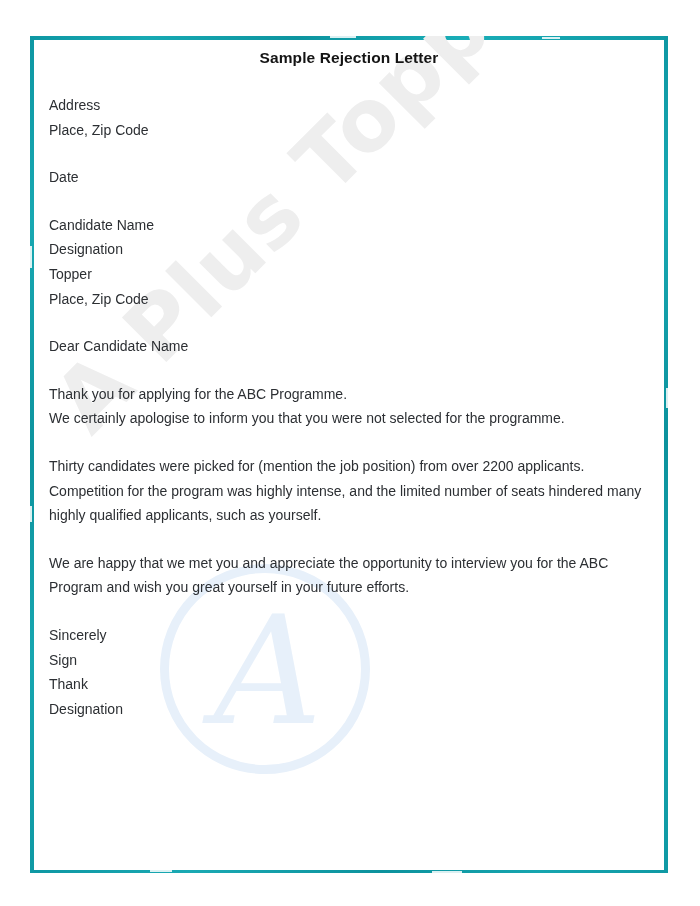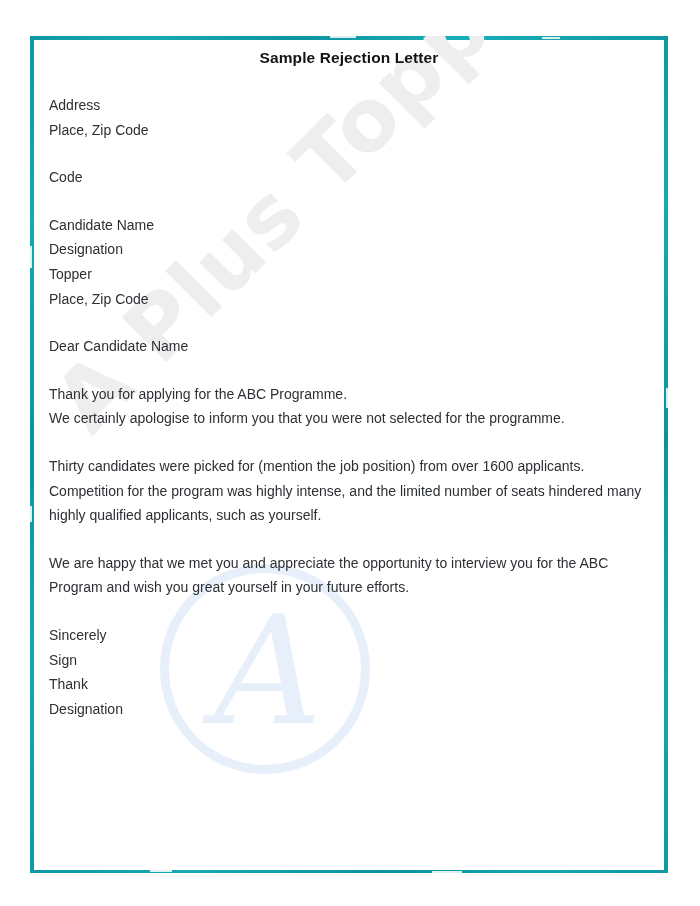--- a/index.html
+++ b/index.html
@@ -163,37 +163,37 @@
 
   <div id="letter-body">
     <div id="letter-title">Sample Rejection Letter</div>
 
     <div id="letter-content">
         <div class="block">
           <span class="line para">Address</span>
           <span class="line para">Place, Zip Code</span>
         </div>
         <div class="block">
-          <span class="line para">Code</span>
+          <span class="line para">Date</span>
         </div>
         <div class="block">
           <span class="line para">Candidate Name</span>
           <span class="line para">Designation</span>
           <span class="line para">Topper</span>
           <span class="line para">Place, Zip Code</span>
         </div>
         <div class="block">
           <span class="line para">Dear Candidate Name</span>
         </div>
         <div class="block">
           <span class="line para">Thank you for applying for the ABC Programme.</span>
           <span class="line para">We certainly apologise to inform you that you were not selected for the programme.</span>
         </div>
         <div class="block">
-          <span class="line para">Thirty candidates were picked for (mention the job position) from over 1600 applicants. Competition for the program was highly intense, and the limited number of seats hindered many highly qualified applicants, such as yourself.</span>
+          <span class="line para">Thirty candidates were picked for (mention the job position) from over 2200 applicants. Competition for the program was highly intense, and the limited number of seats hindered many highly qualified applicants, such as yourself.</span>
         </div>
         <div class="block">
           <span class="line para">We are happy that we met you and appreciate the opportunity to interview you for the ABC Program and wish you great yourself in your future efforts.</span>
         </div>
         <div class="block">
           <span class="line para">Sincerely</span>
           <span class="line para">Sign</span>
           <span class="line para">Thank</span>
           <span class="line para">Designation</span>
         </div>

